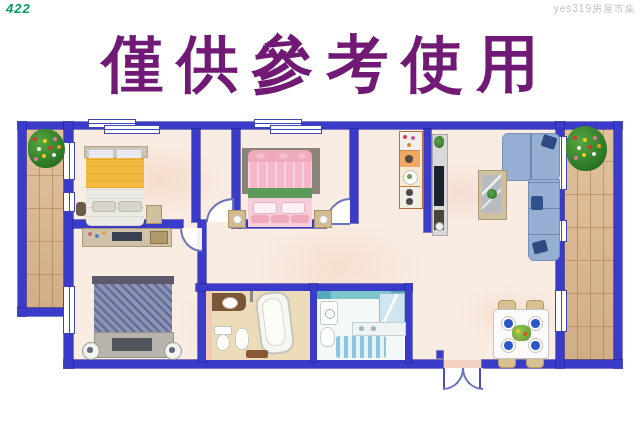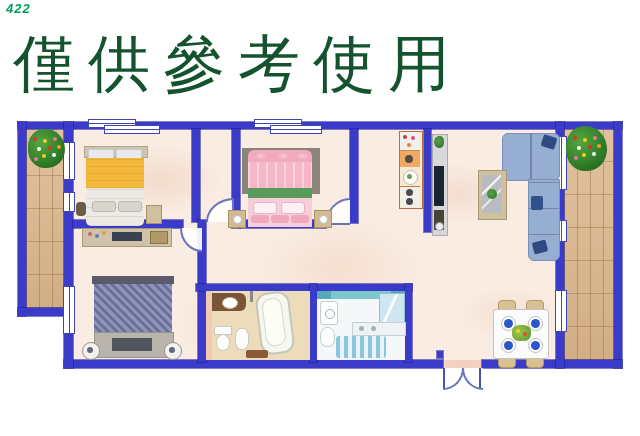--- a/index.html
+++ b/index.html
@@ -2,21 +2,21 @@
 <html><head>
 <meta charset="utf-8">
 <style>
   html,body{margin:0;padding:0;background:#fff;}
   #stage{position:relative;width:640px;height:436px;background:#fff;overflow:hidden;
          font-family:"Liberation Sans",sans-serif;}
   .abs{position:absolute;}
   
   #wm-left{left:6px;top:1px;color:#00a05a;font-size:13px;font-weight:bold;font-style:italic;letter-spacing:1px;}
   #wm-right{right:4px;top:2px;color:#c3c3c3;font-size:10px;letter-spacing:1px;}
-  #title{left:0;right:0;top:22px;color:#14532d;font-size:62px;font-weight:400;
+  #title{left:0;right:0;top:22px;text-align:center;color:#701a75;font-size:62px;font-weight:700;
          letter-spacing:13px;white-space:nowrap;text-indent:13px;}
   
   .w{position:absolute;background:#3b3bc9;box-shadow:0 0 0 1px rgba(26,26,150,.55);}
   
   #floor{left:73px;top:129px;width:483px;height:231px;}
   .marble{background-color:#f9ece2;background-image:
     radial-gradient(90px 50px at 18% 22%, rgba(240,205,185,.55), transparent 70%),
     radial-gradient(120px 70px at 55% 60%, rgba(242,210,190,.5), transparent 70%),
     radial-gradient(80px 45px at 80% 28%, rgba(238,205,188,.45), transparent 70%),
     radial-gradient(100px 60px at 35% 85%, rgba(244,214,196,.5), transparent 70%),
@@ -45,20 +45,21 @@
     box-shadow:10px 2px 0 #f0d020, 20px 0 0 #e878a0, 4px 10px 0 #fff, 15px 9px 0 #e03030,
                24px 8px 0 #f0a020, 9px 17px 0 #f0d020, 19px 16px 0 #fff, 1px 20px 0 #e878a0;}
   .seams-h{background-image:repeating-linear-gradient(0deg, transparent 0 25px, rgba(55,75,115,.4) 25px 26px);}
 </style>
 </head>
 <body>
 
 <div id="stage">
 
   <div class="abs" id="wm-left">422</div>
+  <div class="abs" id="wm-right">yes319房屋市集</div>
   <div class="abs" id="title">僅供參考使用</div>
 
   <div class="abs marble" id="floor"></div>
   <div class="abs marble" style="left:443px;top:360px;width:39px;height:8px;"></div>
   <div class="abs wood" style="left:26px;top:129px;width:38px;height:179px;"></div>
   <div class="abs wood" style="left:564px;top:129px;width:50px;height:231px;"></div>
 
   <div class="w" style="left:18px;top:122px;width:604px;height:7px;"></div>
   <div class="w" style="left:18px;top:122px;width:8px;height:194px;"></div>
   <div class="w" style="left:614px;top:122px;width:8px;height:246px;"></div>

